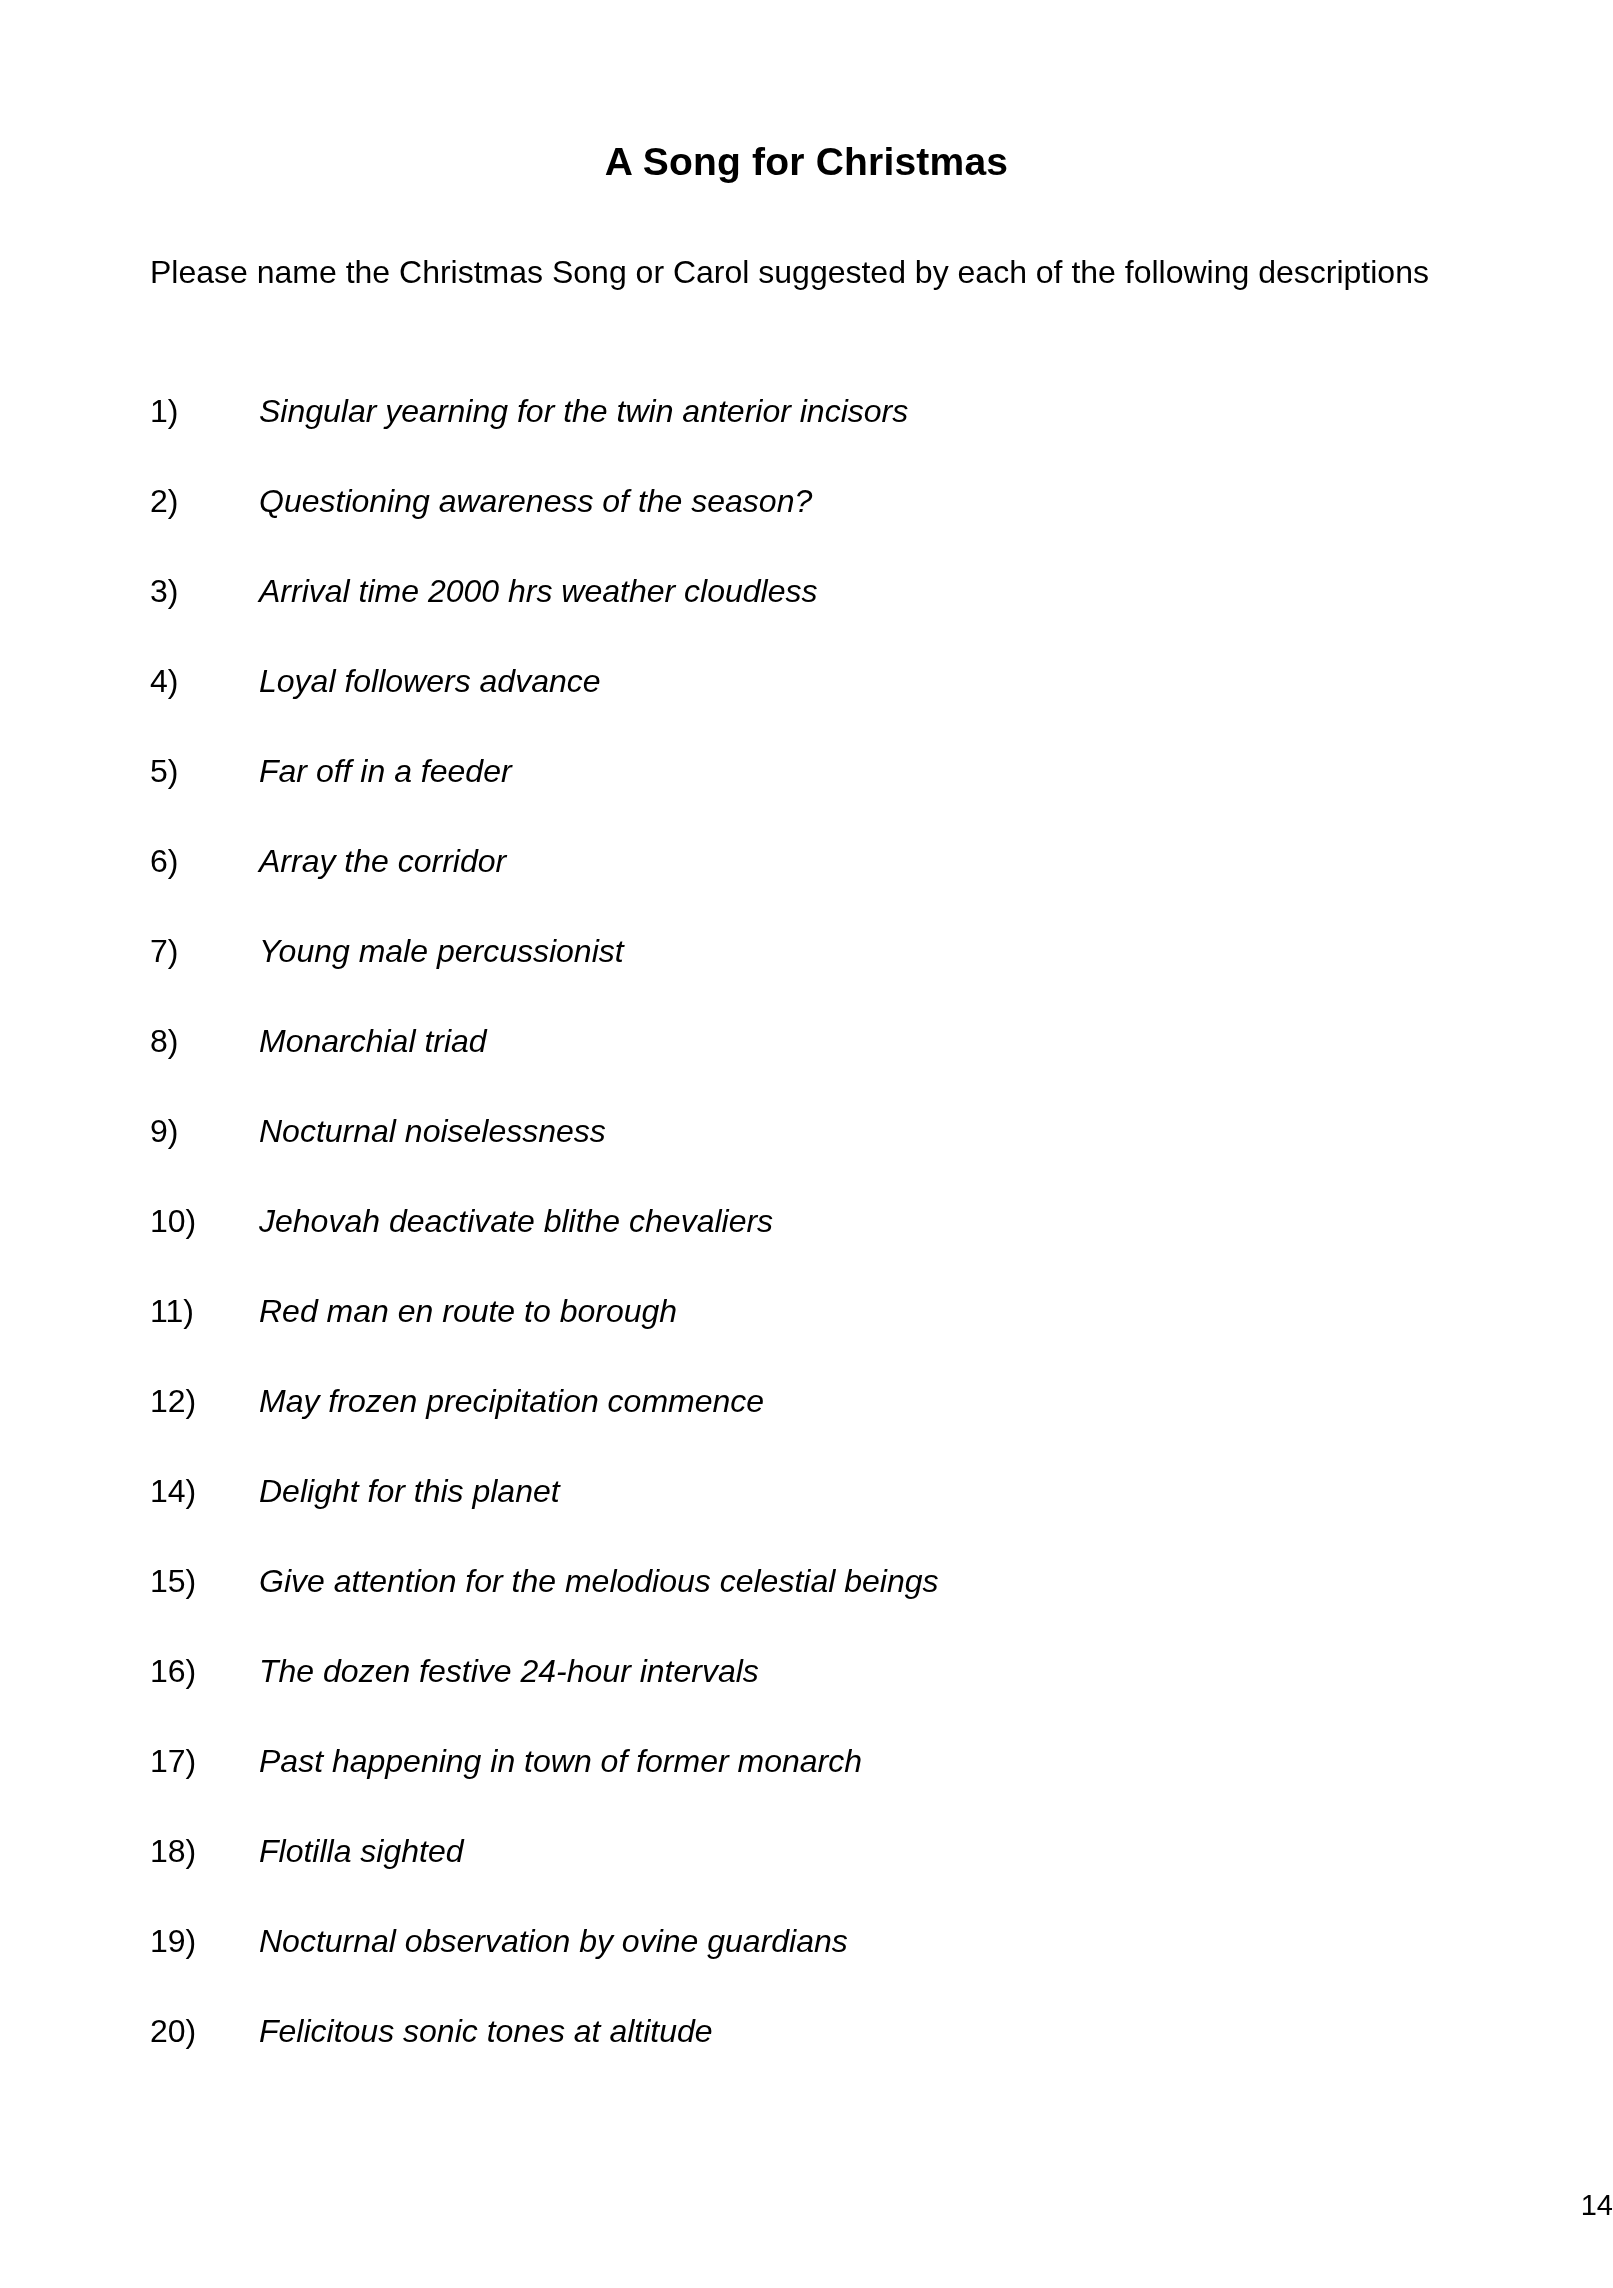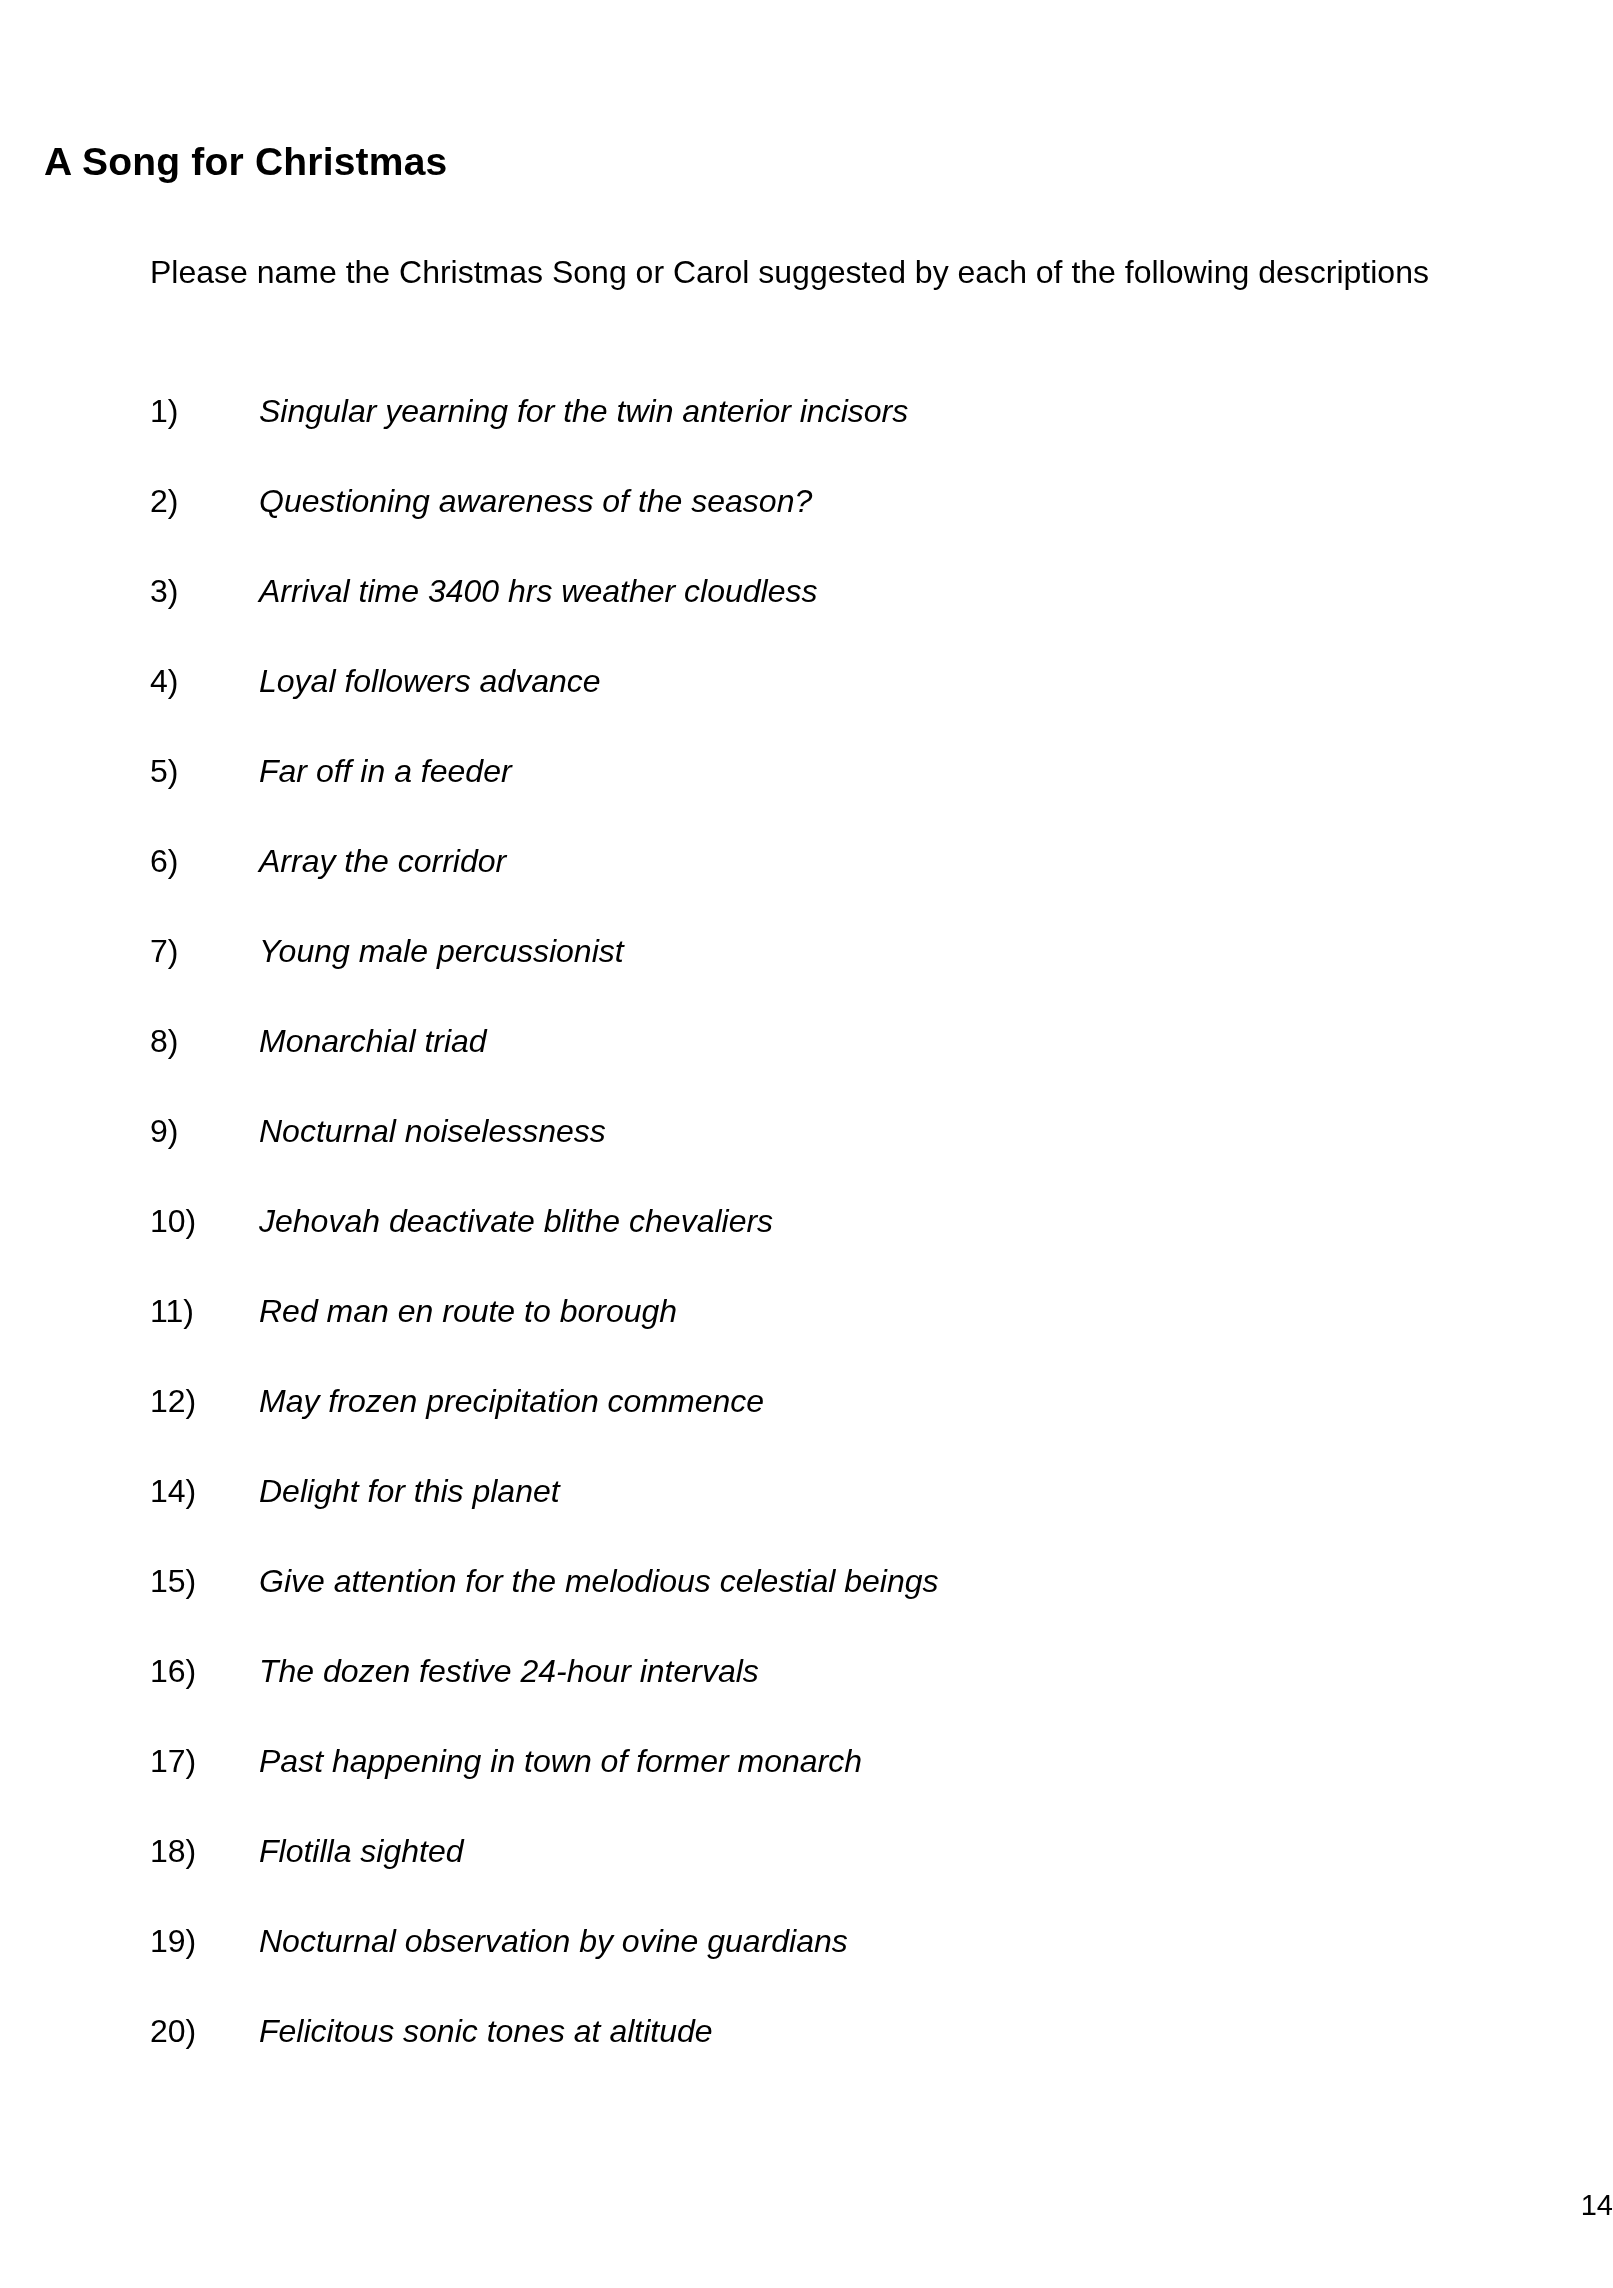--- a/index.html
+++ b/index.html
@@ -16,27 +16,26 @@
     overflow: hidden;
   }
   .page {
     position: relative;
     width: 1613px;
     height: 2289px;
     box-sizing: border-box;
     padding: 0;
   }
   .doc-title {
-    text-align: left;
+    text-align: center;
     font-size: 39px;
     font-weight: bold;
     margin: 0;
     padding-top: 140px;
     letter-spacing: 0.2px;
-    padding-left: 44px;
   }
   .intro {
     margin: 0;
     padding: 0;
     position: absolute;
     left: 150px;
     top: 250px;
     width: 1292px;
     font-size: 32px;
     line-height: 1.42;
@@ -89,21 +88,21 @@
     <li class="list-item">
       <span class="item-num">1)</span>
       <span class="item-text">Singular yearning for the twin anterior incisors</span>
     </li>
     <li class="list-item">
       <span class="item-num">2)</span>
       <span class="item-text">Questioning awareness of the season?</span>
     </li>
     <li class="list-item">
       <span class="item-num">3)</span>
-      <span class="item-text">Arrival time 3400 hrs weather cloudless</span>
+      <span class="item-text">Arrival time 2000 hrs weather cloudless</span>
     </li>
     <li class="list-item">
       <span class="item-num">4)</span>
       <span class="item-text">Loyal followers advance</span>
     </li>
     <li class="list-item">
       <span class="item-num">5)</span>
       <span class="item-text">Far off in a feeder</span>
     </li>
     <li class="list-item">

